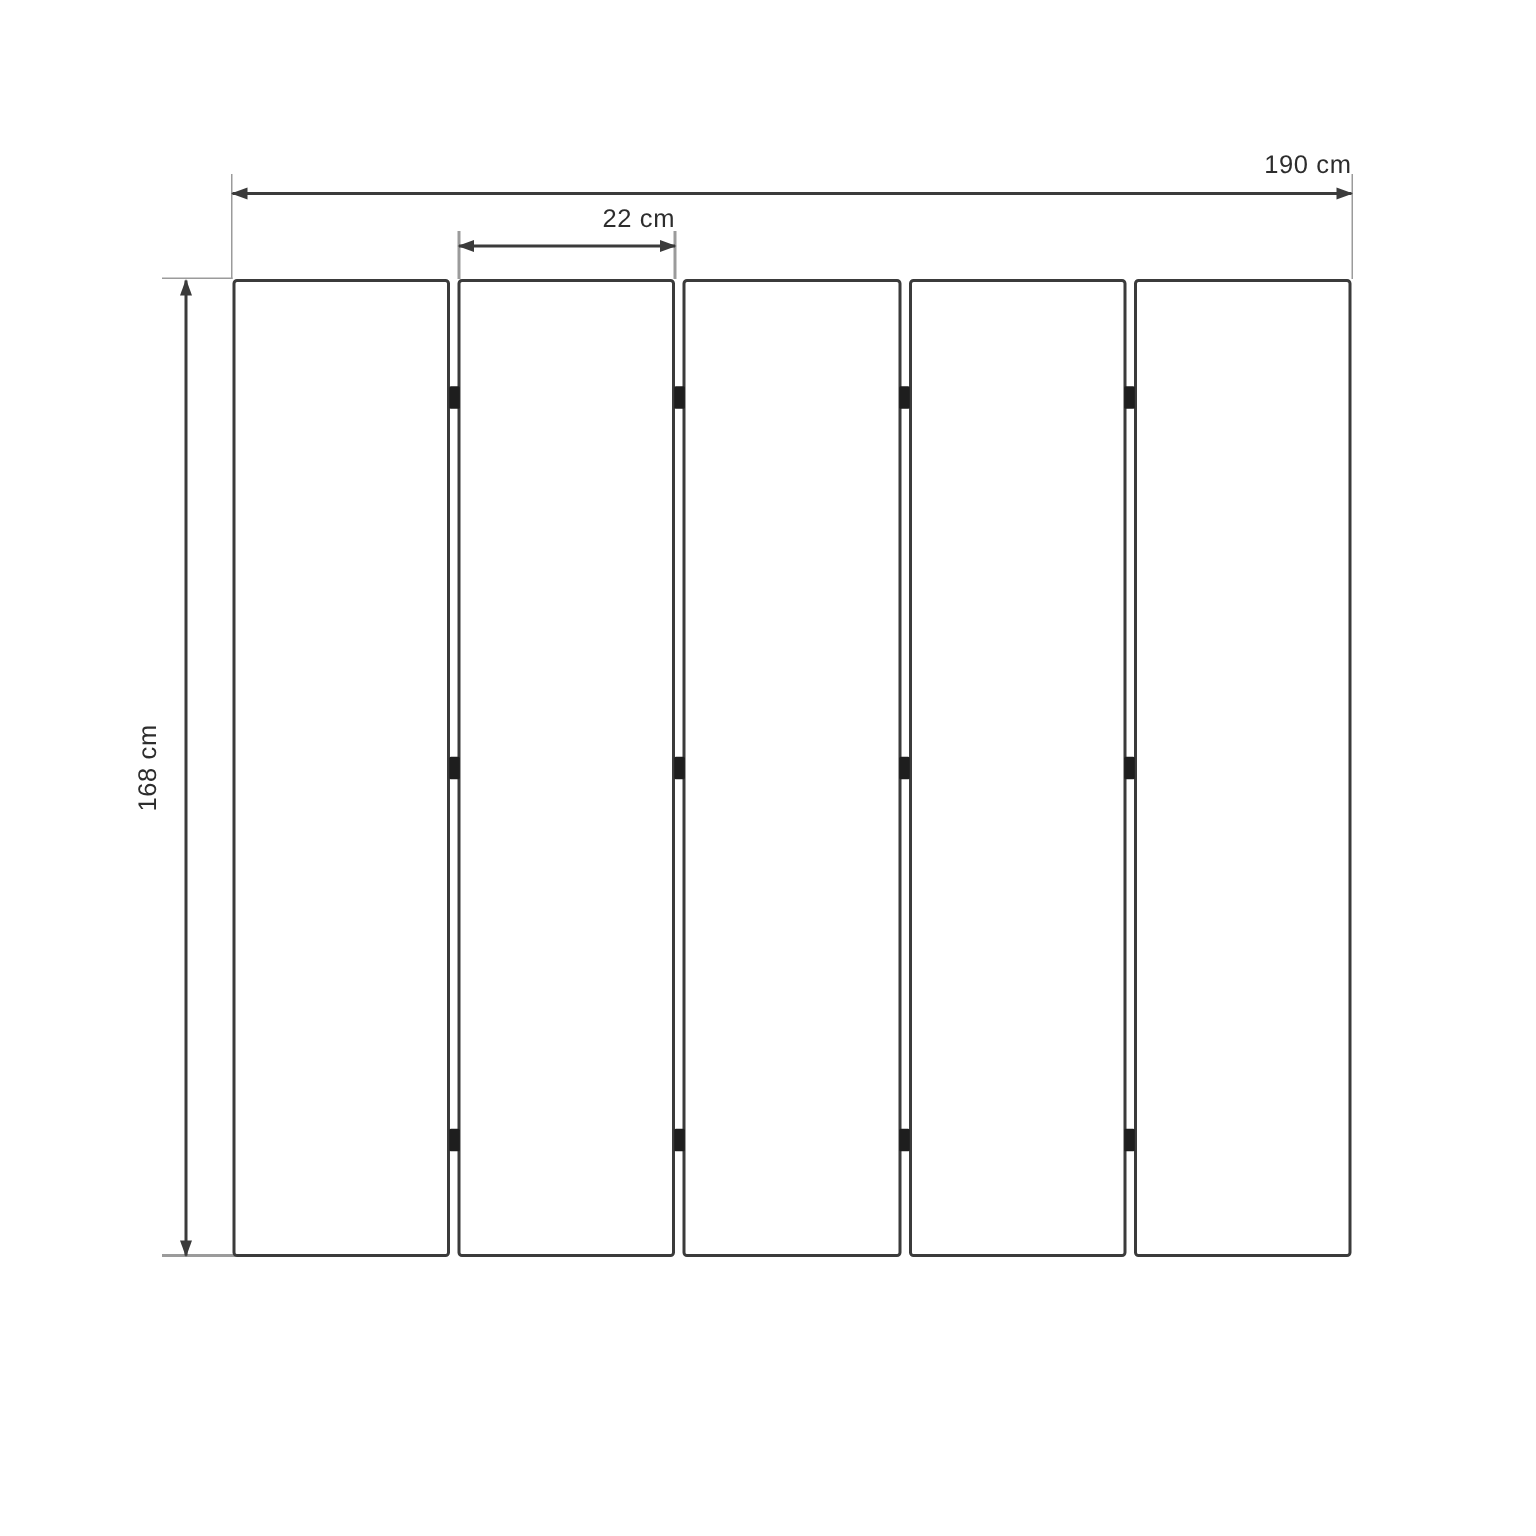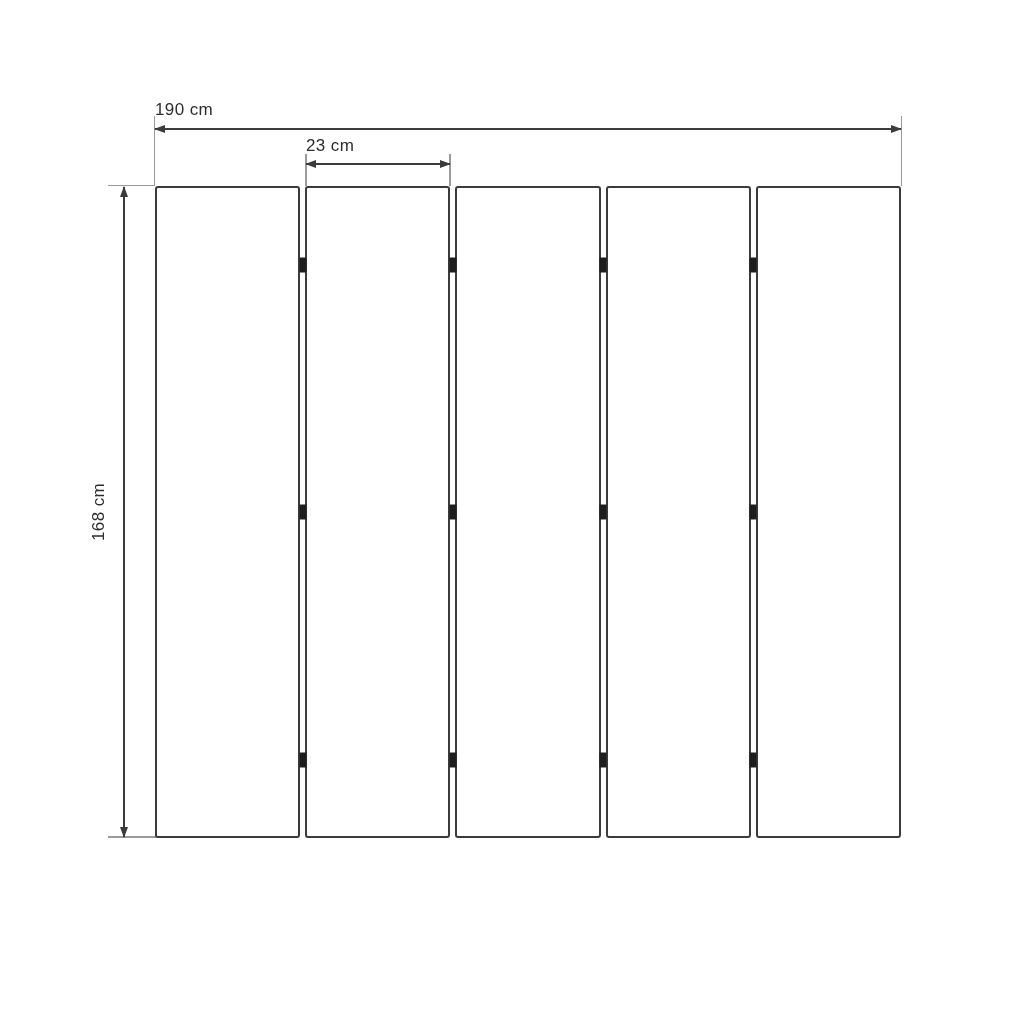--- a/index.html
+++ b/index.html
@@ -86,21 +86,21 @@
     border-left: 4px solid transparent;
     border-right: 4px solid transparent;
     border-top: 11px solid #3b3b3b;
   }
 
   .dim-label {
     position: absolute;
     color: #2d2d2d;
     font-size: 17px;
     letter-spacing: 0.4px;
-    text-align: left;
+    text-align: right;
     white-space: nowrap;
   }
   .dim-label.total-width {
     left: 155px;
     top: 100px;
     width: 746px;
   }
   .dim-label.panel-width {
     left: 306px;
     top: 136px;
@@ -151,21 +151,21 @@
   <div class="ext-v ext-panel-right"></div>
   <div class="ext-h ext-height-top"></div>
   <div class="ext-h ext-height-bottom"></div>
 
   <div class="dim-label total-width">190 cm</div>
   <div class="dim-line-h dim-total">
     <span class="arrow left"></span>
     <span class="arrow right"></span>
   </div>
 
-  <div class="dim-label panel-width">23 cm</div>
+  <div class="dim-label panel-width">22 cm</div>
   <div class="dim-line-h dim-panel">
     <span class="arrow left"></span>
     <span class="arrow right"></span>
   </div>
 
   <div class="dim-label height-label">168 cm</div>
   <div class="dim-line-v dim-height">
     <span class="arrow up"></span>
     <span class="arrow down"></span>
   </div>

